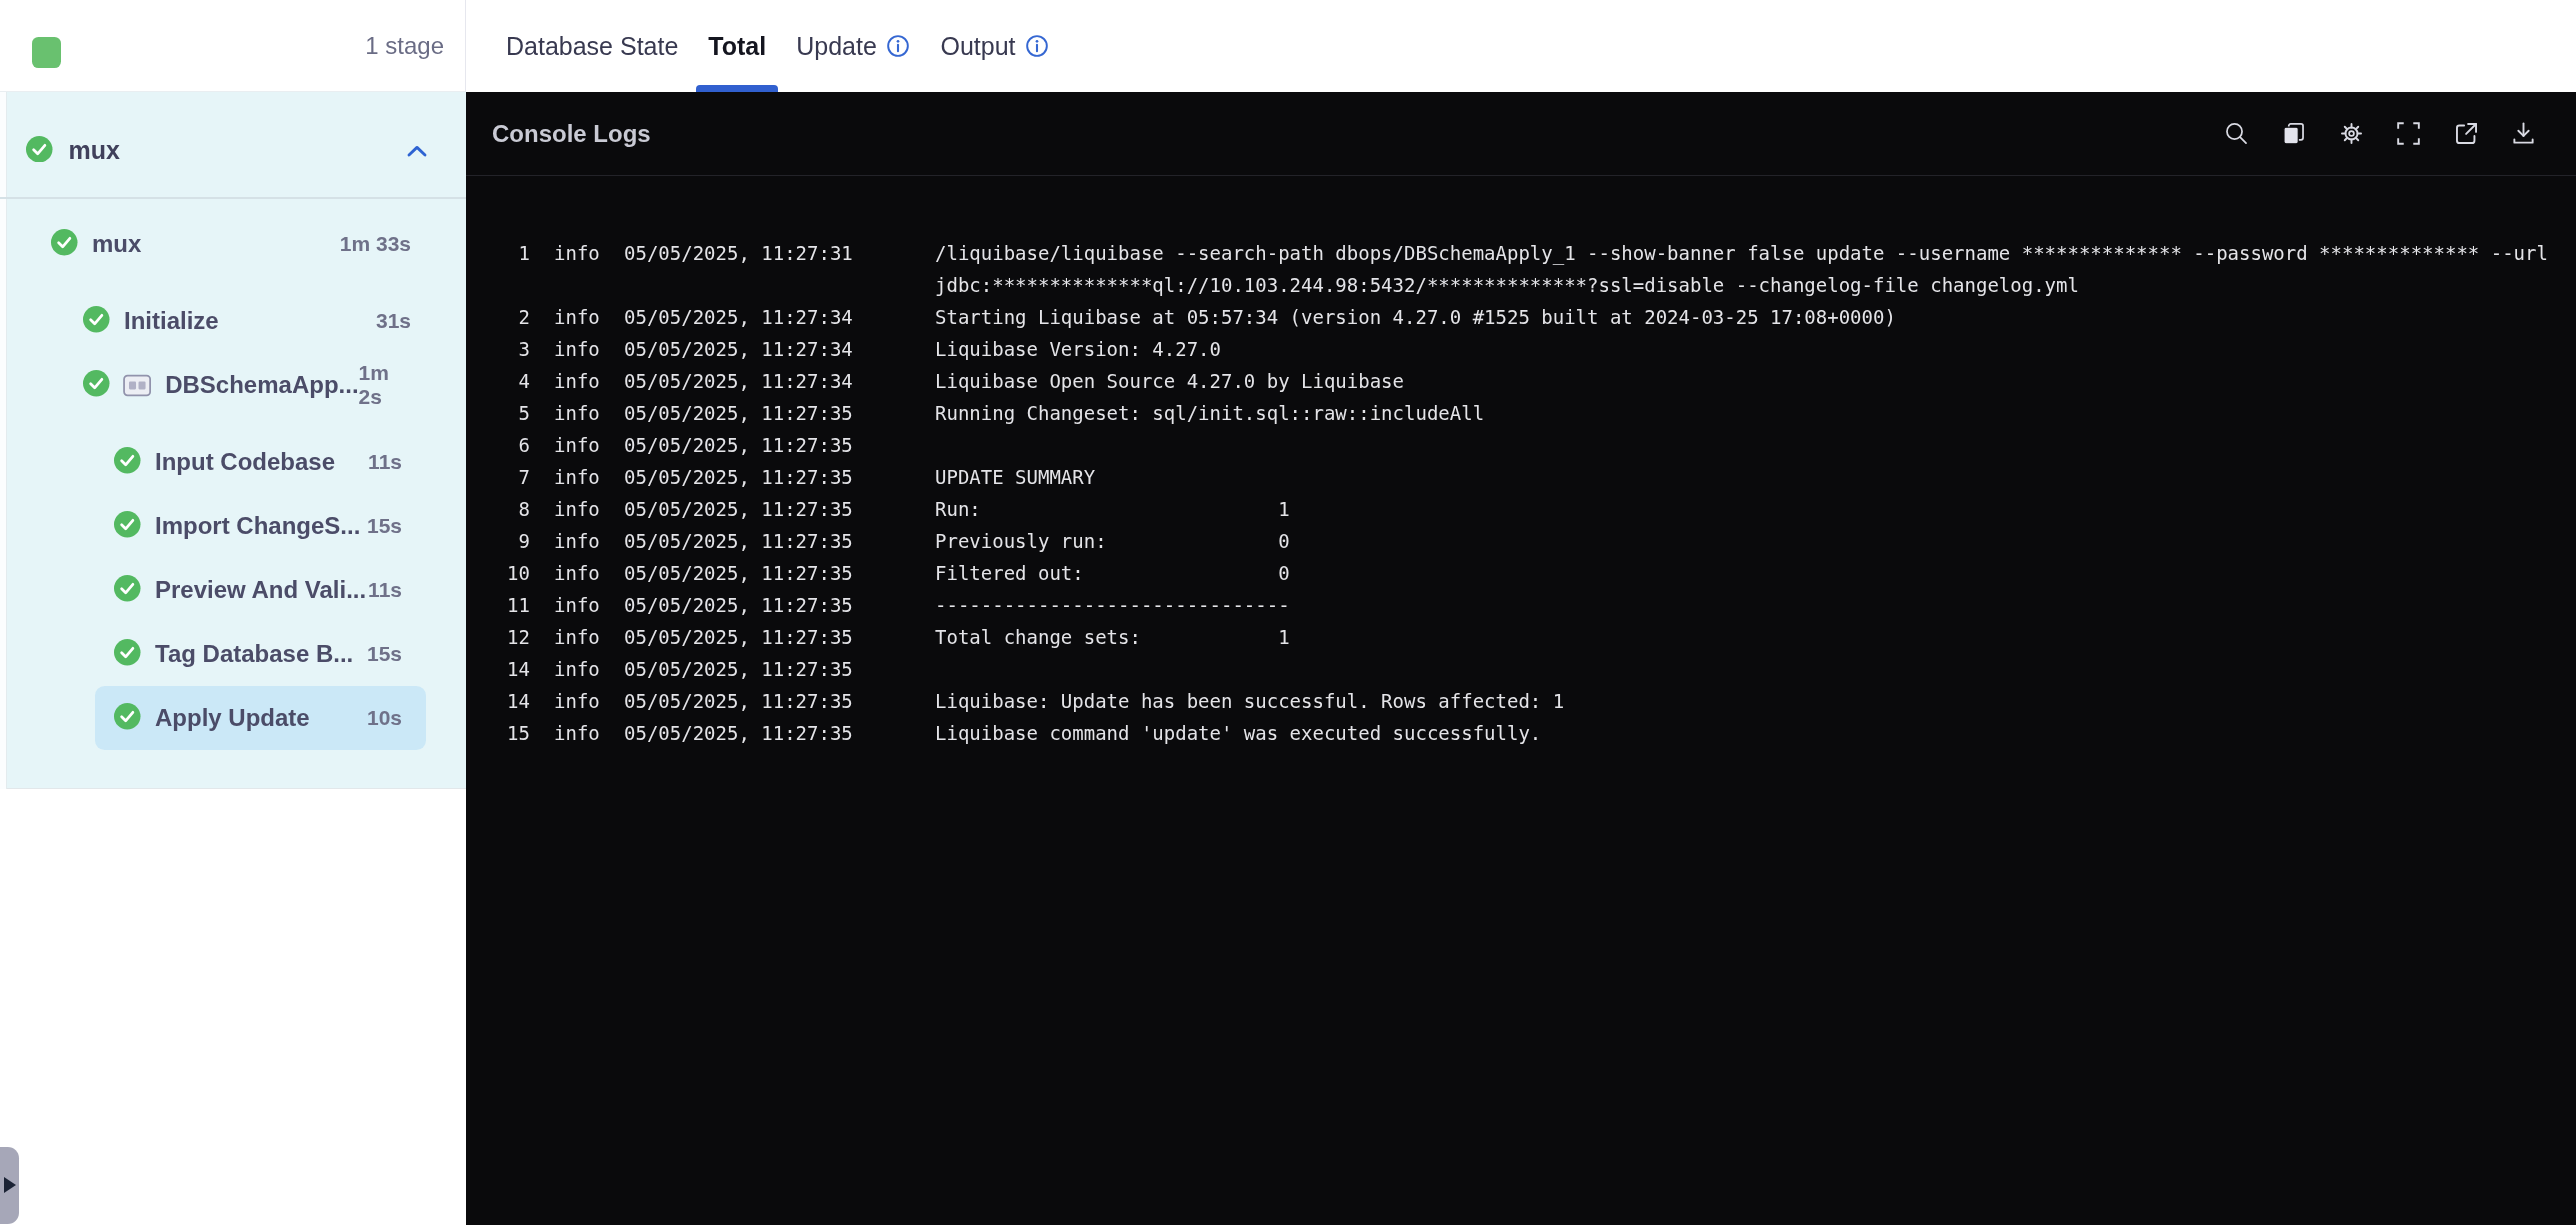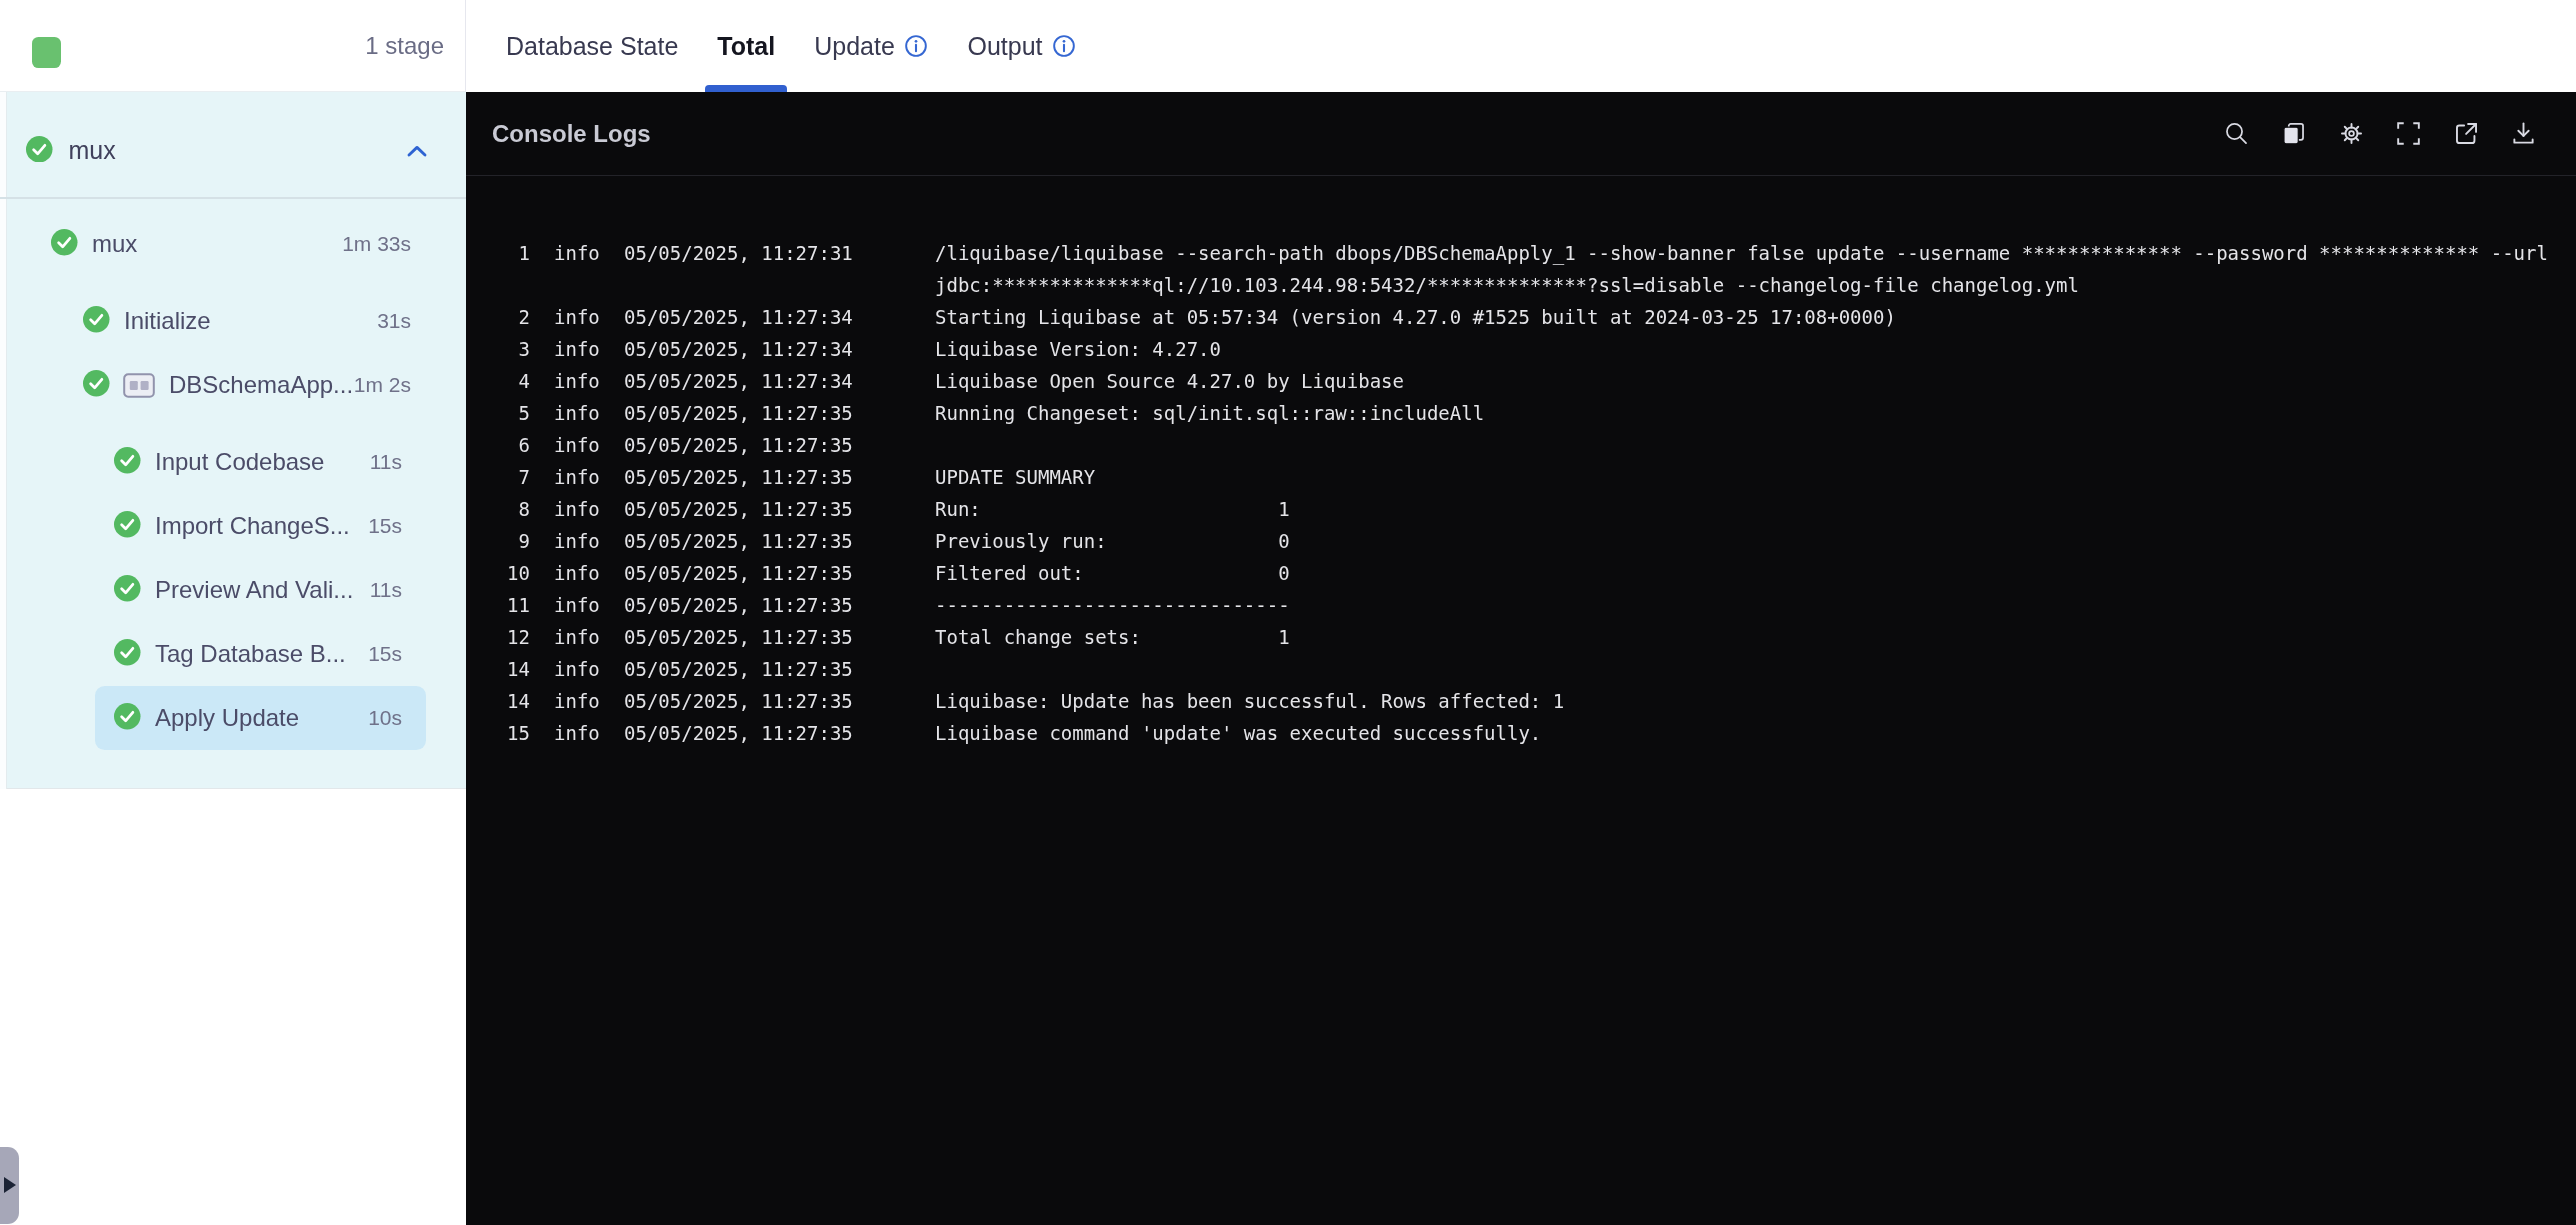--- a/index.html
+++ b/index.html
@@ -9,31 +9,31 @@
 
   
   #sidebar-top { left:0; top:0; width:466px; height:92px; background:#ffffff;
                  border-right:1.6px solid #e6e7ee; border-bottom:0.8px solid #e9eef1; z-index:5; }
   #stage-square { left:32px; top:37px; width:29px; height:30.5px; border-radius:6.4px; background:#69c16f; }
   #stage-count { right:21px; top:0; height:92px; display:flex; align-items:center;
                  font-size:24px; color:#6a6c85; }
 
   
   #tabbar { left:466px; top:0; width:2110px; height:92px; background:#ffffff;
-            display:flex; align-items:center; gap:39px; padding-left:40px; }
+            display:flex; align-items:center; gap:30px; padding-left:40px; }
   .tab { position:relative; height:92px; display:flex; align-items:center; gap:9.6px;
          font-size:25px; color:#383950; cursor:pointer; }
   .tab.active { font-weight:bold; color:#14151f; }
   .tab .underline { position:absolute; left:-12px; right:-12px; bottom:0; height:7.2px;
                     background:#3160cf; border-radius:4px 4px 0 0; }
   .info-ic { width:24px; height:24px; display:block; }
 
   
   #sidebar { left:0; top:92px; width:466px; height:697px; background:#e6f5f8;
-             border-bottom:0.8px solid #e2e7ea; }
+             border-bottom:0.8px solid #e2e7ea;font-weight:bold; }
   #rail { left:0; top:0; width:7.2px; height:697px; background:#fbfdfe; border-right:0.8px solid #e3ebee; }
   #section-row { left:0; top:24px; right:0; height:69px; display:flex; align-items:center;
                  padding:0 37px 0 26px; cursor:pointer; }
   #section-row .label { margin-left:16px; font-size:25px; color:#40415c; }
   #section-row .chev { margin-left:auto; }
   #divider1 { left:0; top:105px; width:466px; height:1.6px; background:#d5e1e6; }
 
   .trow { position:absolute; left:0; right:0; height:64px; display:flex; align-items:center; cursor:pointer; }
   .trow .label { margin-left:14.5px; font-size:24px; color:#4b4c68; white-space:nowrap; }
   .trow .dur { margin-left:auto; font-size:21px; color:#6f7189; }

